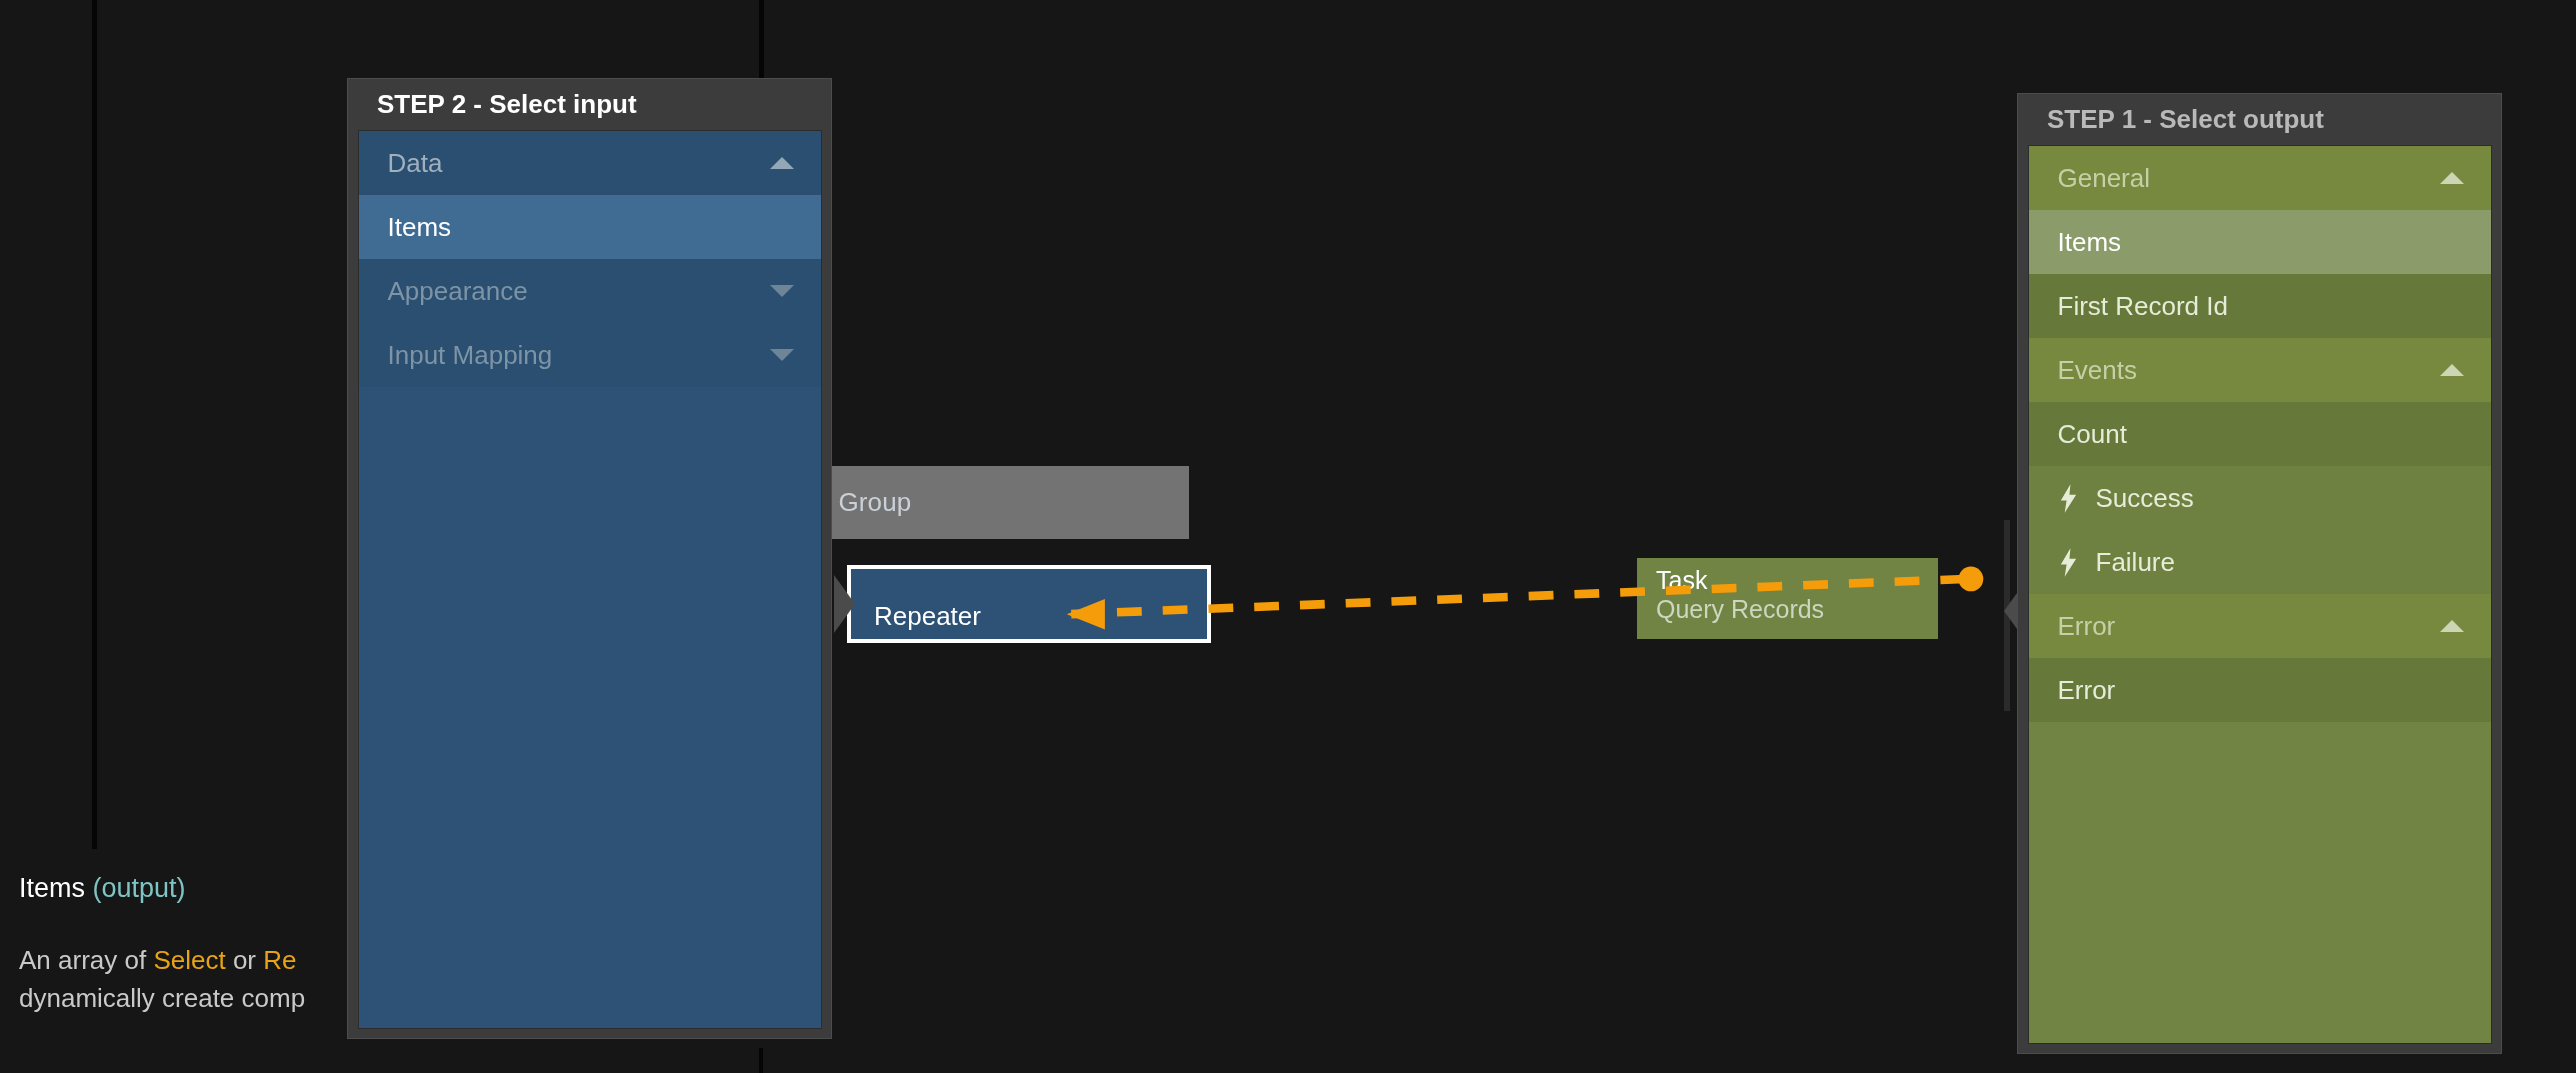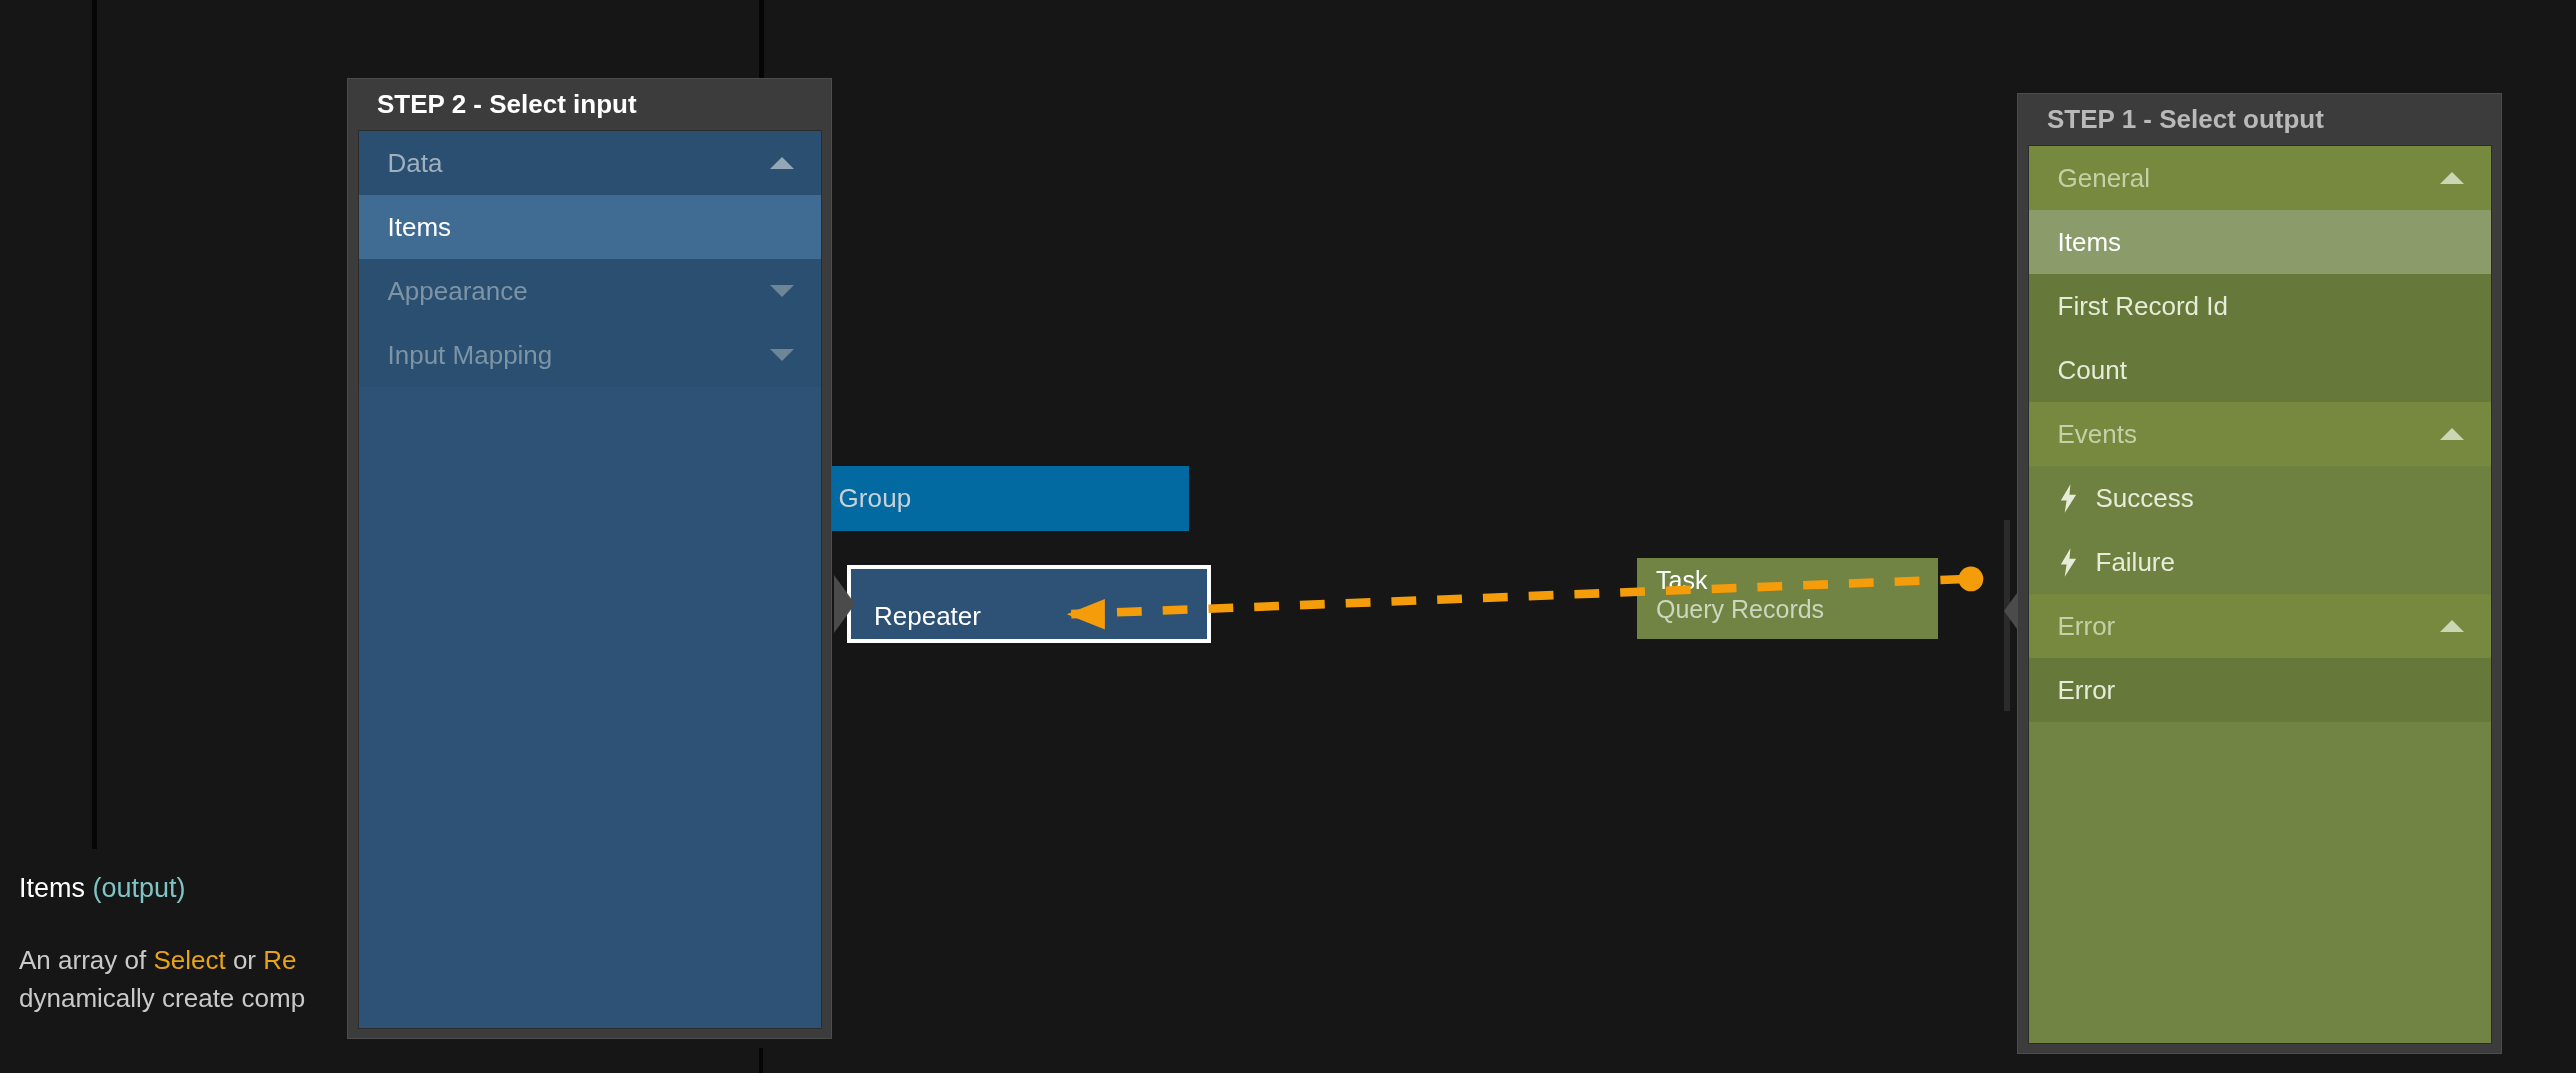--- a/index.html
+++ b/index.html
@@ -48,22 +48,22 @@
   }
 
   
   .node {
     position: absolute;
     box-sizing: border-box;
     color: #e8e8e8;
   }
   .node-group {
     left: 828px; top: 466px;
-    width: 361px; height: 65px;
-    background: #0369a1;
+    width: 361px; height: 73px;
+    background: #737373;
     display: flex;
     align-items: center;
     padding-left: 10.5px;
   }
   .node-group .node-title {
     font-size: 26px;
     color: #c9d1d8;
     letter-spacing: 0.1px;
   }
 
@@ -312,27 +312,27 @@
       </div>
 
       <div class="row item selected">
         <span>Items</span>
       </div>
 
       <div class="row item">
         <span>First Record Id</span>
       </div>
 
-      <div class="row item">
-        <span>Count</span>
-      </div>
-
       <div class="row section">
         <span>Events</span>
         <span class="caret caret-up-sm"></span>
+      </div>
+
+      <div class="row item">
+        <span>Count</span>
       </div>
 
       <div class="row event">
         <span class="bolt">
           <svg width="21" height="29" viewBox="0 0 22 30">
               <path d="M13 0 L3 17 L9 17 L7 30 L19 11 L12 11 Z" fill="#e7ecd9"></path>
             </svg>
         </span>
         <span>Success</span>
       </div>

